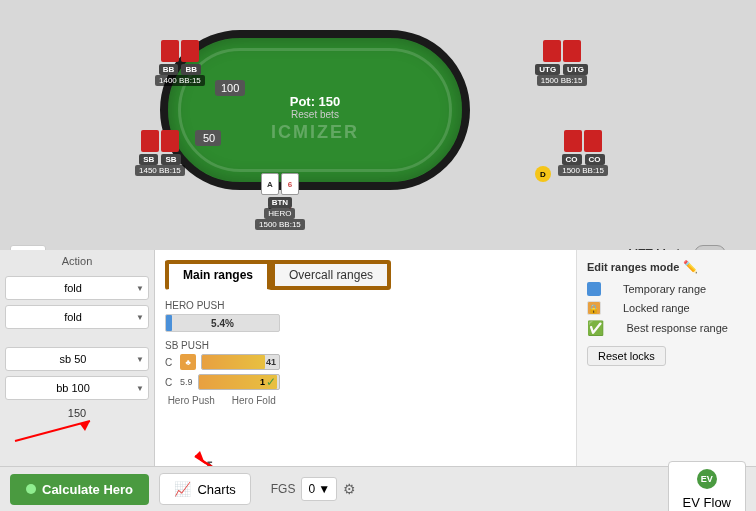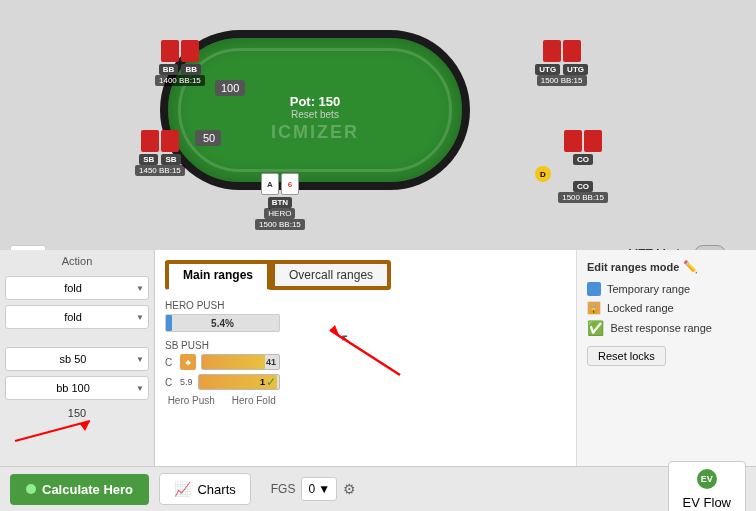--- a/index.html
+++ b/index.html
@@ -403,21 +403,21 @@
     }
 
     .pencil-icon {
       color: #e8a040;
       font-size: 12px;
     }
 
     .range-item {
       display: flex;
       align-items: center;
-      gap: 6px;
+      gap: 22px;
       margin-bottom: 5px;
       font-size: 11px;
       color: #333;
     }
 
     .range-color-box {
       width: 14px;
       height: 14px;
       border-radius: 2px;
     }
@@ -635,21 +635,21 @@
       <div class="seat-name-tag">SB</div>
     </div>
     <div class="seat-stack-tag">1450 BB:15</div>
   </div>
 
   <div class="seat seat-co">
     <div style="display:flex;gap:2px;margin-bottom:2px;">
       <div class="card"></div>
       <div class="card"></div>
     </div>
-    <div style="display:flex;gap:16px;align-items:center;flex-direction:column;">
+    <div style="display:flex;gap:3px;align-items:center;">
       <div class="seat-name-tag">CO</div>
       <div class="seat-name-tag">CO</div>
     </div>
     <div class="seat-stack-tag">1500 BB:15</div>
   </div>
 
   <div class="seat seat-btn">
 
     <div class="dealer-btn">D</div>
     <div style="display:flex;gap:2px;margin-bottom:2px;">
@@ -704,21 +704,21 @@
     </div>
   </div>
 
   <div class="center-panel" style="position:relative;">
 
     <div class="tabs">
       <div class="tab active">Main ranges</div>
       <div class="tab">Overcall ranges</div>
     </div>
 
-    <div style="display:flex;gap:20px;">
+    <div style="display:flex;gap:20px;flex-direction:column;">
 
       <div style="width:115px;">
         <div class="section-title">HERO PUSH</div>
         <div class="progress-bar-container">
           <div class="progress-bar-fill-blue" style="width:5%;"></div>
           <div class="progress-bar-label">5.4%</div>
         </div>
 
         <div style="margin-top:8px;">
           <div class="section-title">SB PUSH</div>

